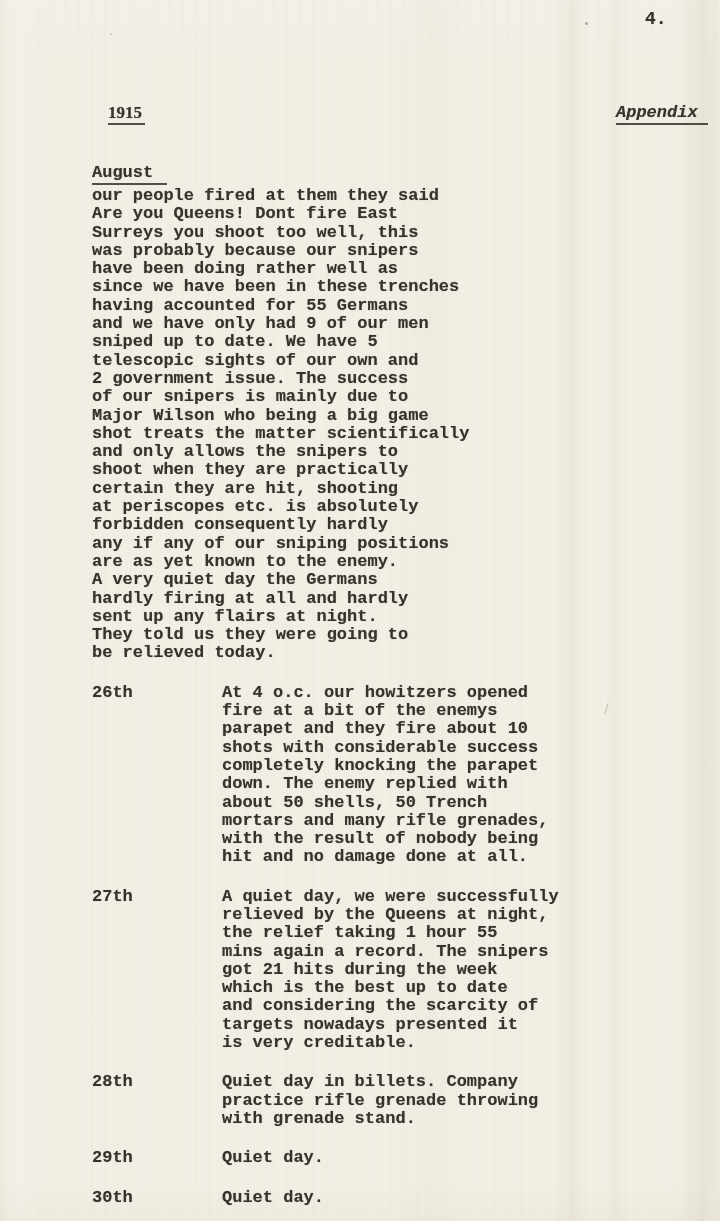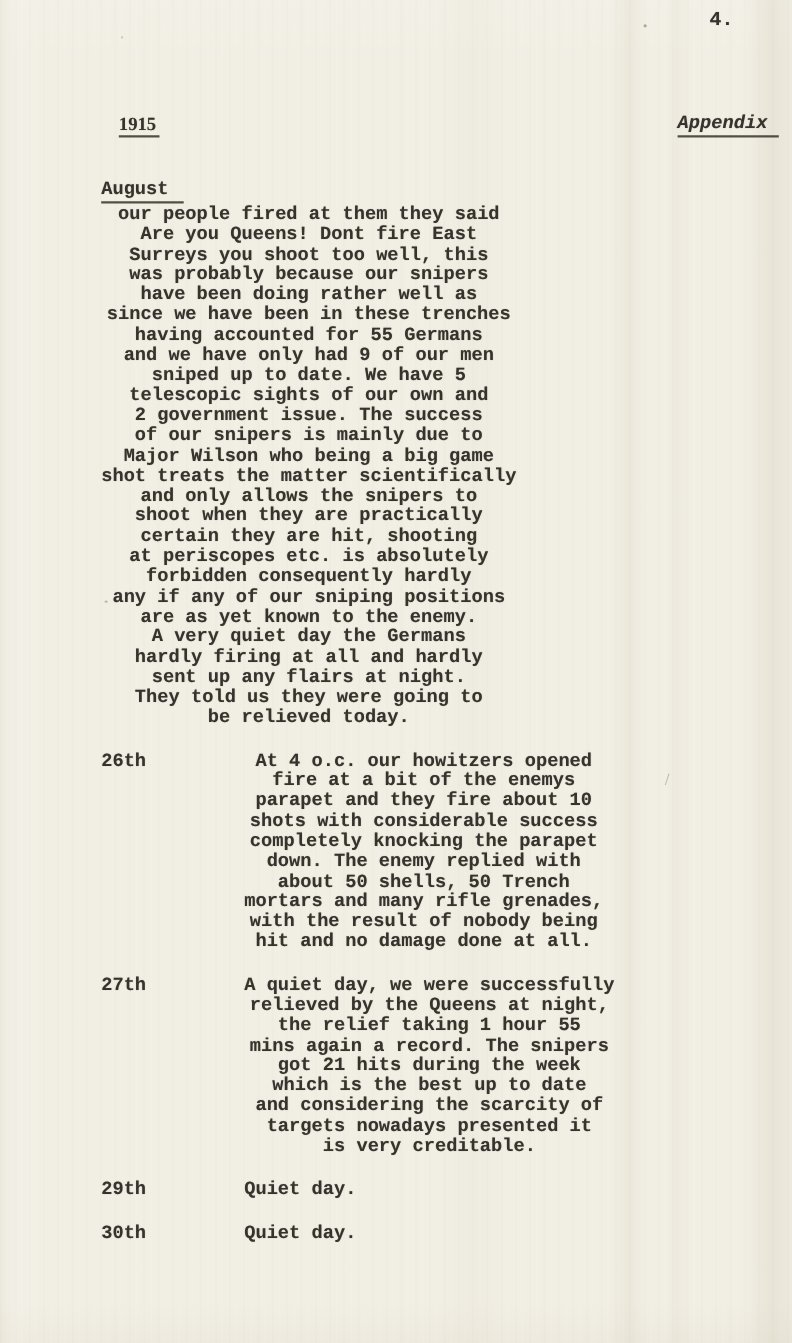--- a/index.html
+++ b/index.html
@@ -76,21 +76,20 @@
     margin-bottom: 21px;
   }
   .entry-date {
     width: 130px;
     flex: 0 0 130px;
     white-space: pre-line;
   }
   .entry-text {
     white-space: pre-line;
     max-width: 440px;
-    text-align: center;
   }
   .speck {
     position: absolute;
     border-radius: 50%;
     background: rgba(90,85,72,0.45);
   }
   .speck.s1 { left: 585px; top: 22px;  width: 3px; height: 3px; }
   .speck.s2 { left: 110px; top: 33px;  width: 2px; height: 2px; background: rgba(120,113,96,0.35); }
   .speck.s3 { left: 95px;  top: 546px; width: 3px; height: 2px; background: rgba(110,104,88,0.40); }
   .scratch {
@@ -165,20 +164,26 @@
 relieved by the Queens at night,
 the relief taking 1 hour 55
 mins again a record. The snipers
 got 21 hits during the week
 which is the best up to date
 and considering the scarcity of
 targets nowadays presented it
 is very creditable.</div>
     </div>
 
+    <div class="entry">
+      <div class="entry-date">28th</div>
+      <div class="entry-text">Quiet day in billets. Company
+practice rifle grenade throwing
+with grenade stand.</div>
+    </div>
 
     <div class="entry">
       <div class="entry-date">29th</div>
       <div class="entry-text">Quiet day.</div>
     </div>
 
     <div class="entry">
       <div class="entry-date">30th</div>
       <div class="entry-text">Quiet day.</div>
     </div>

